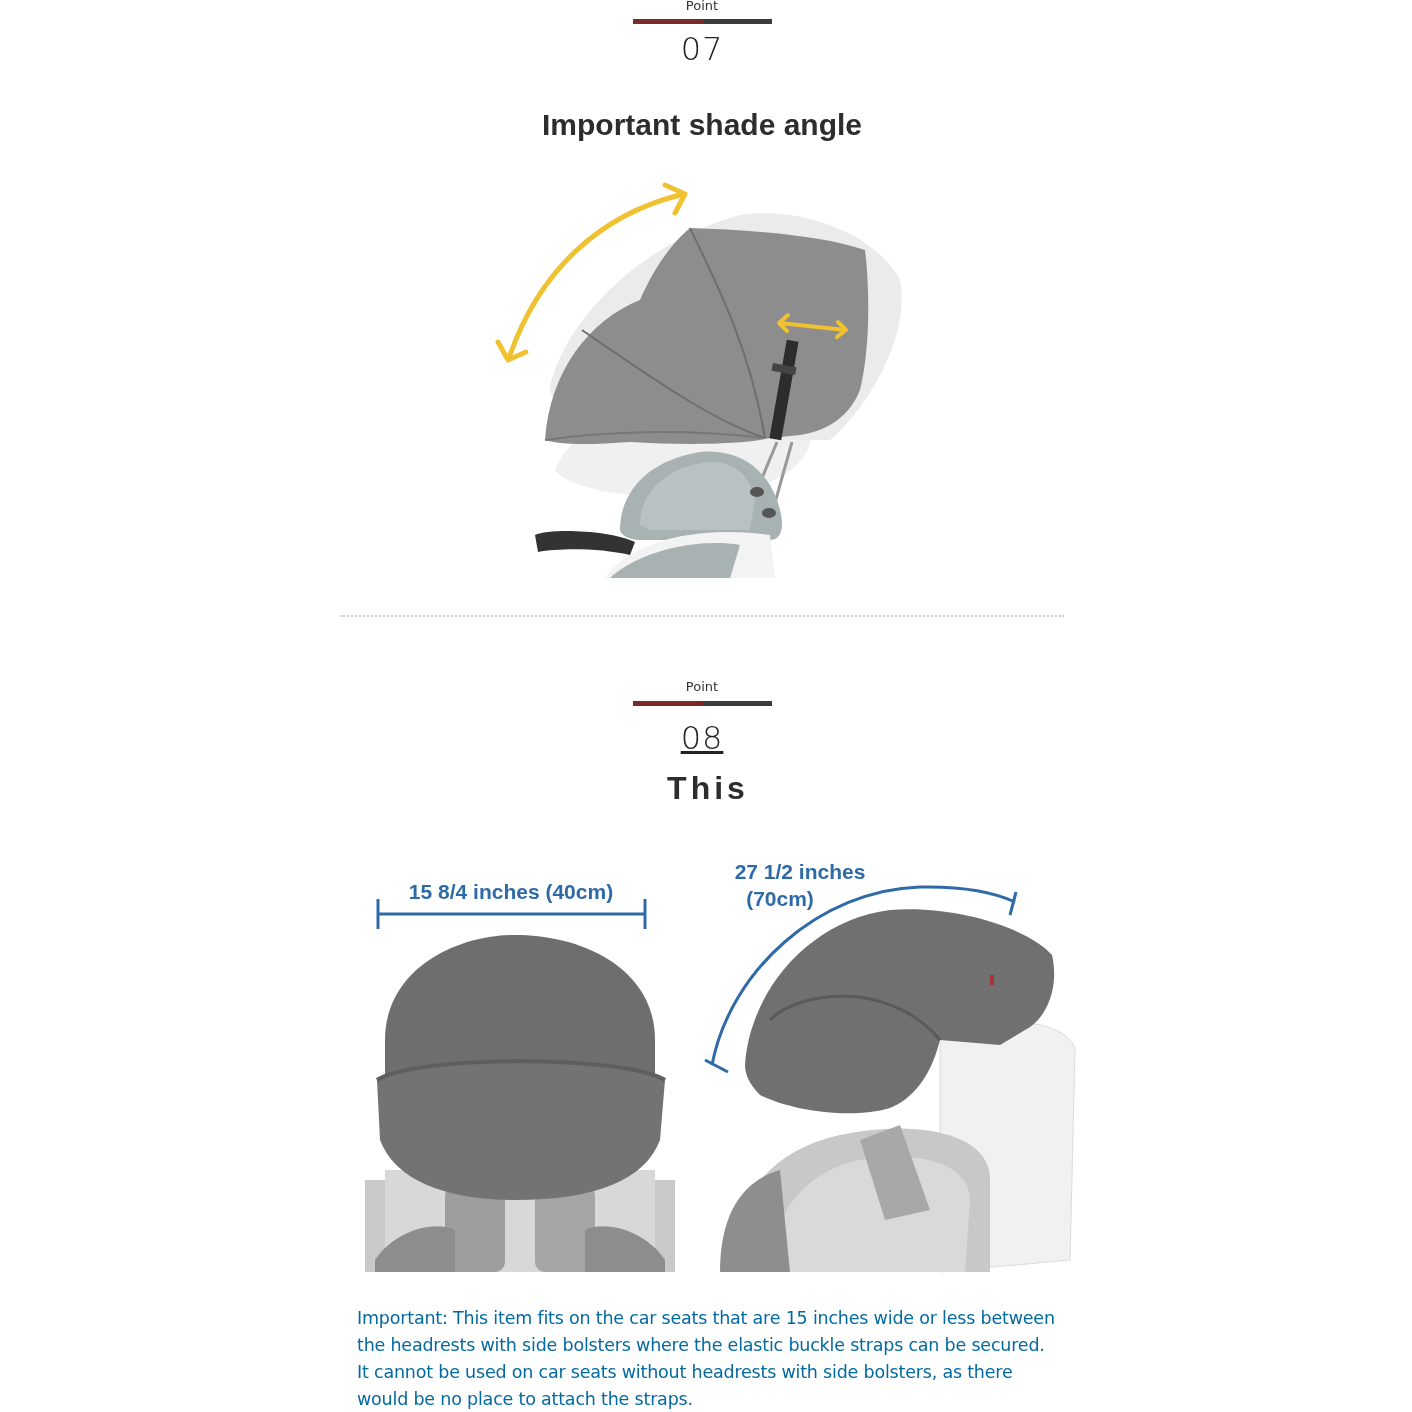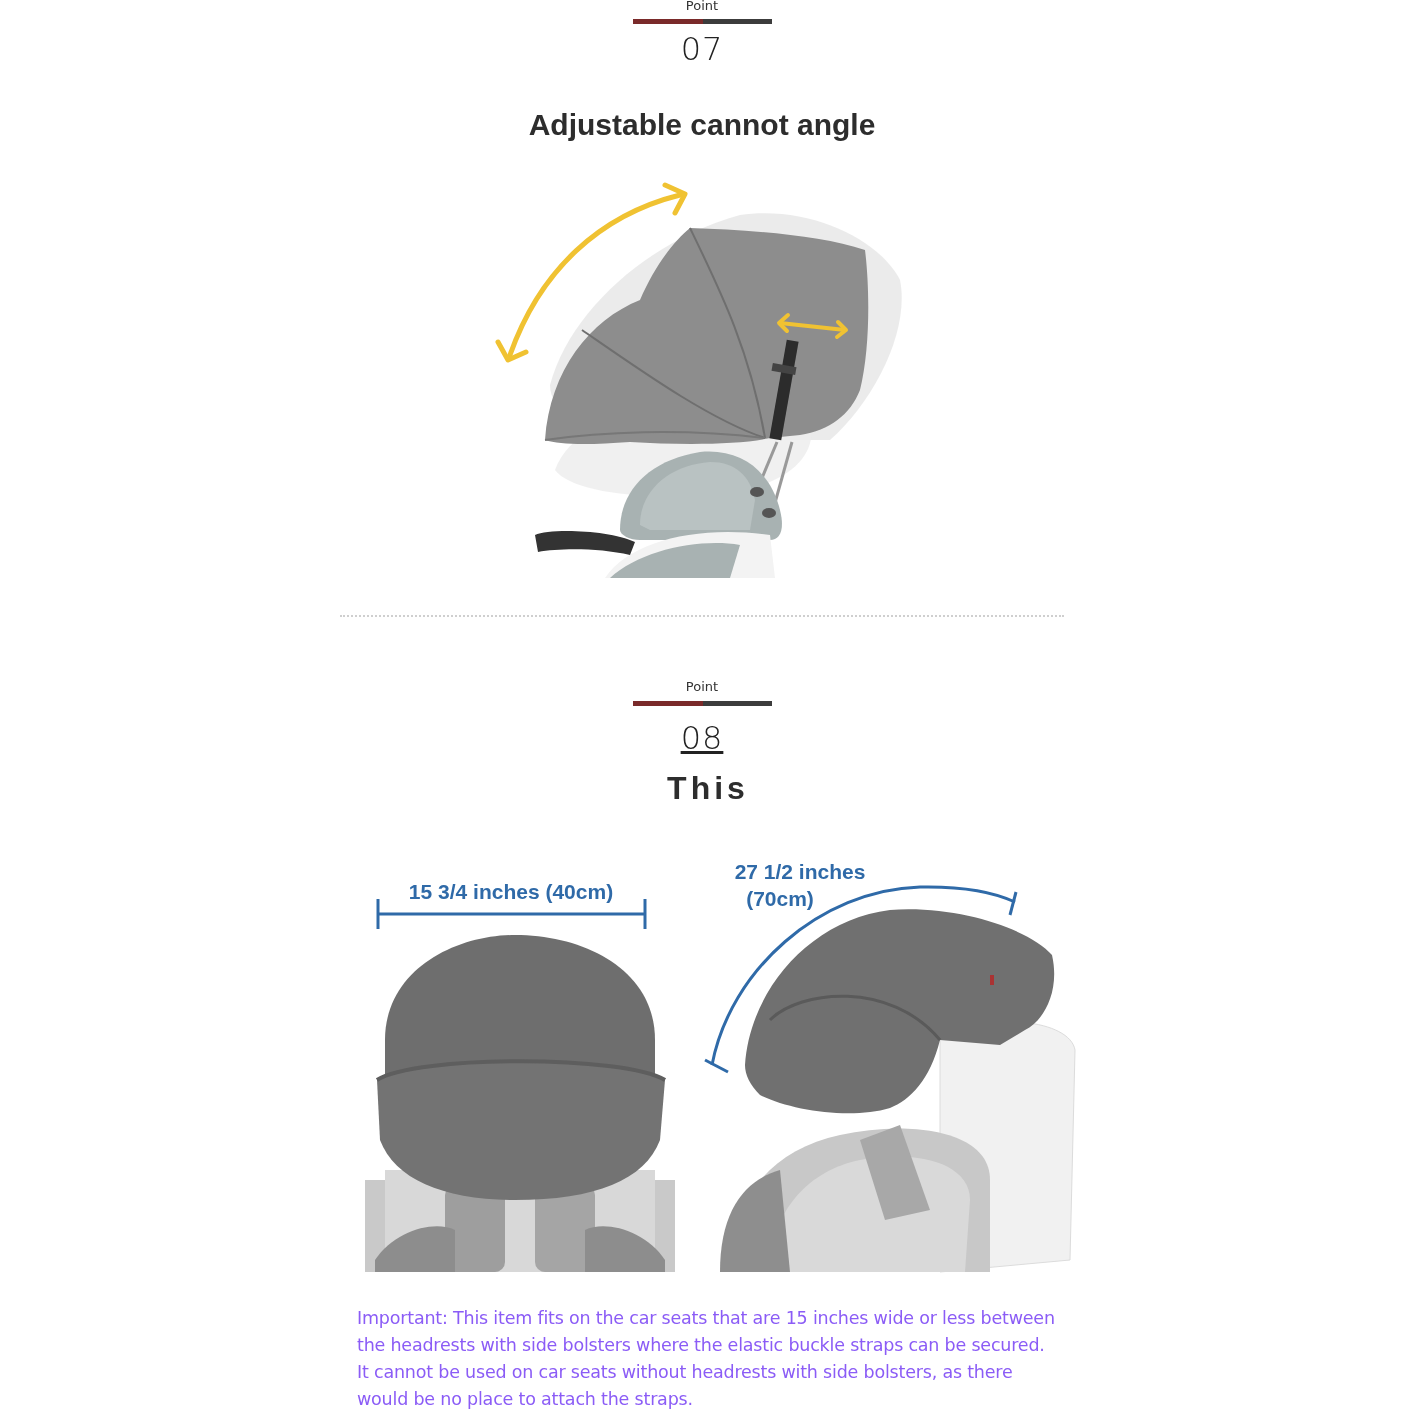--- a/index.html
+++ b/index.html
@@ -7,33 +7,33 @@
     .point-label { position: absolute; left: 0; width: 1404px; text-align: center; font-family: "DejaVu Sans", sans-serif; font-size: 13px; color: #333; }
     .point-bar { position: absolute; left: 633px; width: 139px; height: 5px; display: flex; }
     .point-bar .red { width: 70px; height: 100%; background: #7a2a2a; }
     .point-bar .dark { flex: 1; height: 100%; background: #3c3c3c; }
     .point-num { position: absolute; left: 0; width: 1404px; text-align: center; font-family: "DejaVu Sans", sans-serif; font-weight: 300; font-size: 32px; color: #222; letter-spacing: 1px; }
     .section-title { position: absolute; left: 0; width: 1404px; text-align: center; font-family: "Liberation Sans", sans-serif; font-weight: bold; color: #2d2d2d; }
     .t1 { top: 108px; font-size: 30px; }
     .t2 { top: 770px; font-size: 32px; letter-spacing: 4px; left: 6px; }
     .divider { position: absolute; left: 340px; top: 615px; width: 724px; height: 0; border-top: 2px dotted #cfcfcf; }
     .dim-label { position: absolute; font-family: "Liberation Sans", sans-serif; font-weight: bold; font-size: 21px; color: #2f6aa8; text-align: center; line-height: 27px; }
-    .notice { position: absolute; left: 357px; top: 1305px; width: 700px; font-family: "DejaVu Sans", sans-serif; font-size: 17.5px; line-height: 27px; color: #8b5cf6; letter-spacing: -0.2px; }
+    .notice { position: absolute; left: 357px; top: 1305px; width: 700px; font-family: "DejaVu Sans", sans-serif; font-size: 17.5px; line-height: 27px; color: #0369a1; letter-spacing: -0.2px; }
     svg { position: absolute; }
   </style>
 </head>
 <body>
 
 <div class="point-label" style="top:-2px;">Point</div>
 <div class="point-bar" style="top:19px;">
   <div class="red"></div>
   <div class="dark"></div>
 </div>
 <div class="point-num" style="top:30px;">07</div>
-<div class="section-title t1">Adjustable cannot angle</div>
+<div class="section-title t1">Important shade angle</div>
 
 <svg style="left:480px; top:170px;" width="450" height="420" viewBox="0 0 450 420">
 
   <path d="M70 215 C 90 140, 170 70, 260 45 C 330 35, 400 70, 420 110 C 430 160, 395 230, 350 270 L 140 270 C 100 260, 70 240, 70 215 Z" fill="#e6e6e6" opacity="0.8"></path>
   <path d="M75 300 C 90 260, 140 240, 200 245 L 330 250 C 340 290, 300 320, 230 325 C 150 330, 90 320, 75 300 Z" fill="#ececec" opacity="0.8"></path>
 
   <path d="M65 270 C 70 200, 110 150, 160 130 C 175 95, 195 70, 210 58 C 270 60, 340 65, 385 80 C 390 120, 390 180, 380 220 C 370 245, 350 260, 320 265 L 290 268 C 260 275, 200 275, 150 272 C 110 275, 80 275, 65 270 Z" fill="#8d8d8d"></path>
   <path d="M210 58 C 240 120, 270 180, 285 268" stroke="#6f6f6f" stroke-width="2" fill="none"></path>
   <path d="M102 160 C 160 200, 230 250, 285 268" stroke="#6f6f6f" stroke-width="2" fill="none"></path>
   <path d="M65 270 C 120 262, 200 258, 285 268" stroke="#777" stroke-width="2" fill="none"></path>
@@ -66,21 +66,21 @@
 <div class="divider"></div>
 
 <div class="point-label" style="top:679px;">Point</div>
 <div class="point-bar" style="top:701px;">
   <div class="red"></div>
   <div class="dark"></div>
 </div>
 <div class="point-num" style="top:719px;text-decoration:underline;">08</div>
 <div class="section-title t2">This</div>
 
-<div class="dim-label" style="left:380px; top:878px; width:262px;">15 3/4 inches (40cm)</div>
+<div class="dim-label" style="left:380px; top:878px; width:262px;">15 8/4 inches (40cm)</div>
 <svg style="left:370px; top:895px;" width="285" height="40" viewBox="0 0 285 40">
   <line x1="8" y1="4" x2="8" y2="34" stroke="#2f6aa8" stroke-width="3"></line>
   <line x1="8" y1="19" x2="275" y2="19" stroke="#2f6aa8" stroke-width="3"></line>
   <line x1="275" y1="4" x2="275" y2="34" stroke="#2f6aa8" stroke-width="3"></line>
 </svg>
 
 <svg style="left:355px; top:930px;" width="330" height="345" viewBox="0 0 330 345">
   <rect x="10" y="250" width="310" height="92" fill="#c9c9c9"></rect>
   <path d="M30 240 L 30 342 L 300 342 L 300 240 Z" fill="#d8d8d8"></path>
   <rect x="90" y="255" width="60" height="87" rx="10" fill="#9e9e9e"></rect>

